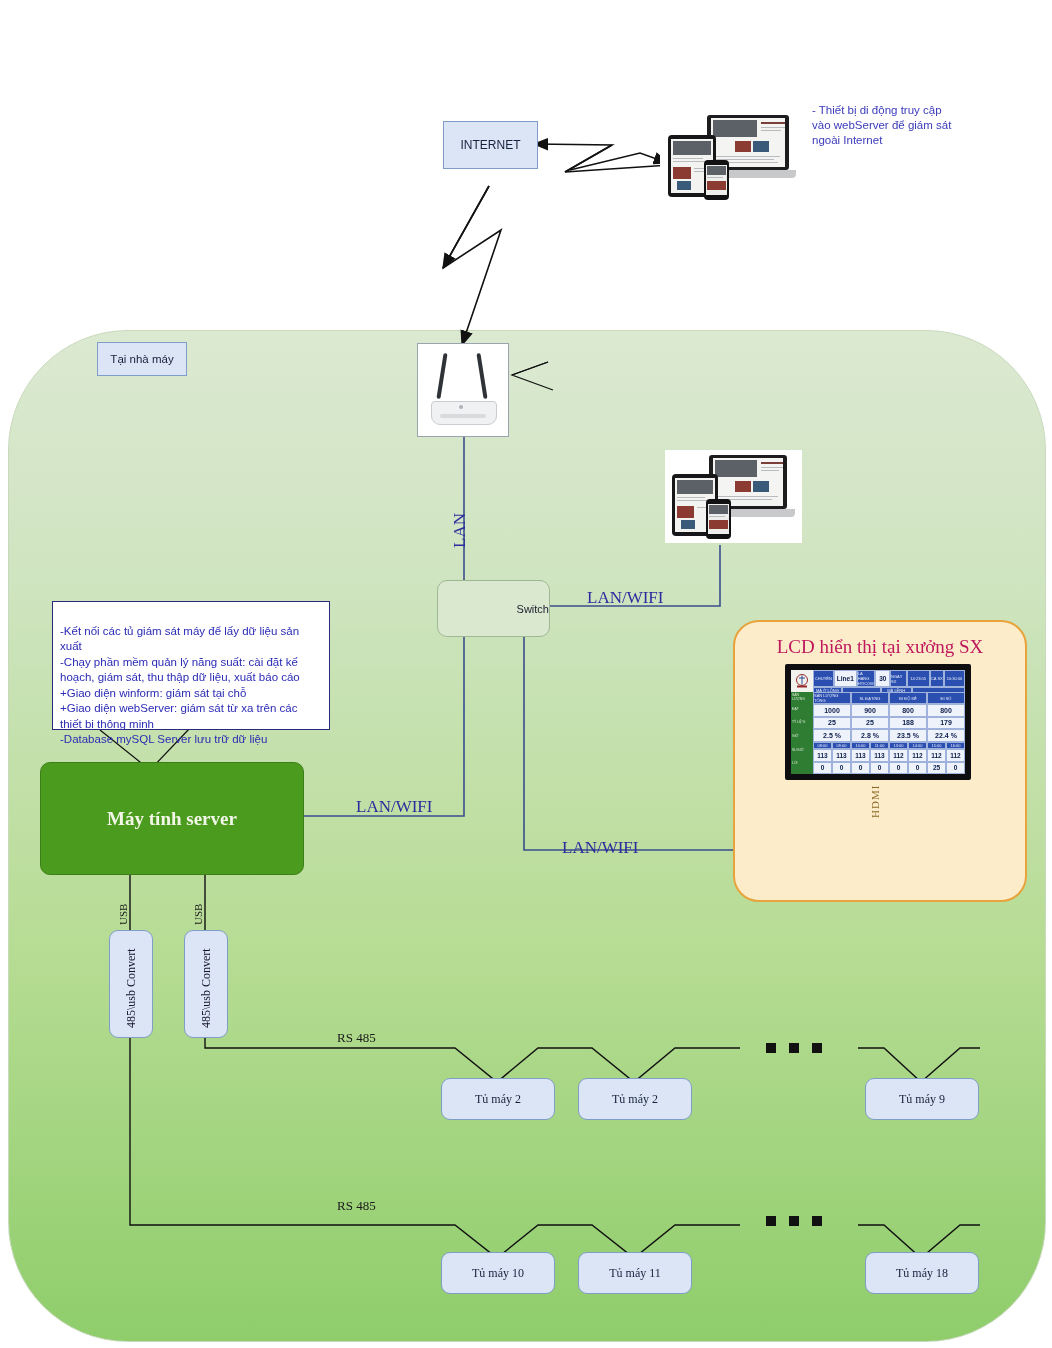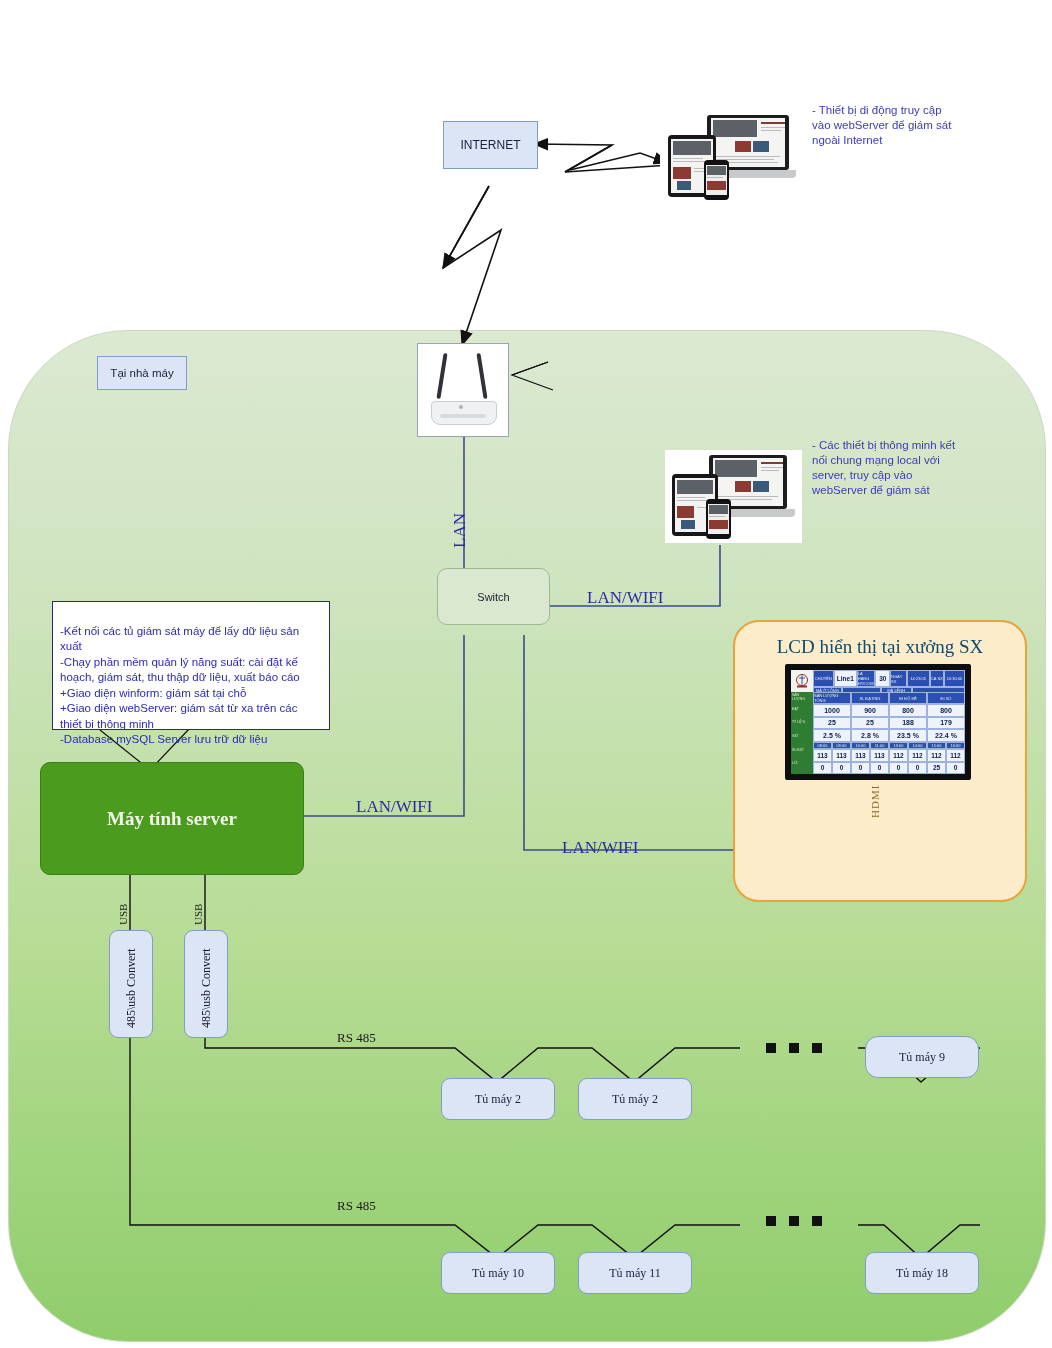--- a/index.html
+++ b/index.html
@@ -25,21 +25,21 @@
     border:1px solid #c9d9bd;
   }
 
   
   .lcdpanel{
     position:absolute;left:733px;top:620px;width:290px;height:278px;
     background:#fdecca;border:2px solid #e8a33d;border-radius:26px;
   }
   .lcdpanel-title{
     position:absolute;left:0;top:14px;width:290px;text-align:center;
-    font-family:"Liberation Serif", serif;font-size:19px;color:#0c4a6e;
+    font-family:"Liberation Serif", serif;font-size:19px;color:#be185d;
     white-space:nowrap;
   }
 
   
   .bluebox{
     position:absolute;background:#dbe5f5;border:1px solid #7f9dc6;
     display:flex;align-items:center;justify-content:center;text-align:center;
     color:#16213d;
   }
   .bluebox.sq{border-radius:0;}
@@ -234,21 +234,21 @@
         <div class="pg-line" style="left:1px;top:12px;width:16px;"></div>
         <div class="pg-img b" style="left:1px;top:16px;width:19px;height:9px;"></div>
       </div>
     </div>
   </div>
 
   <div class="plainnote" style="left:812px;top:103px;width:230px;">- Thiết bị di động truy cập
 vào webServer để giám sát
 ngoài Internet</div>
 
-  <div class="bluebox sq" style="left:97px;top:342px;width:88px;height:32px;font-size:11.5px;margin-top:14px;">
+  <div class="bluebox sq" style="left:97px;top:342px;width:88px;height:32px;font-size:11.5px;">
     <span>Tại nhà máy</span>
   </div>
 
   <div class="routerbox" style="left:417px;top:343px;width:90px;height:92px;">
     <div class="r-ant" style="left:22px;top:9px;width:4px;height:46px;transform:rotate(9deg);"></div>
     <div class="r-ant" style="left:62px;top:9px;width:4px;height:46px;transform:rotate(-9deg);"></div>
     <div class="r-body" style="left:13px;top:57px;width:64px;height:22px;"></div>
     <div class="r-slot" style="left:22px;top:70px;width:46px;height:4px;border-radius:2px;"></div>
     <div class="r-dot" style="left:41px;top:61px;width:4px;height:4px;"></div>
   </div>
@@ -282,26 +282,22 @@
     </div>
     <div class="dc-phone" style="left:41px;top:49px;width:25px;height:40px;">
       <div class="dc-phone-page" style="left:2px;top:5px;right:2px;bottom:5px;">
         <div class="pg-img" style="left:1px;top:1px;width:19px;height:9px;"></div>
         <div class="pg-line" style="left:1px;top:12px;width:16px;"></div>
         <div class="pg-img b" style="left:1px;top:16px;width:19px;height:9px;"></div>
       </div>
     </div>
   </div>
 
-  <div class="plainnote" style="left:812px;top:438px;width:236px;">- Các thiết bị thông minh kết
-nối chung mạng  local với
-server, truy cập vào
-webServer để giám sát</div>
-
-  <div class="switchbox" style="left:437px;top:568px;width:111px;height:55px;">
+
+  <div class="switchbox" style="left:437px;top:580px;width:111px;height:55px;justify-content:flex-end;">
     <span>Switch</span>
   </div>
 
   <div class="linklabel" style="left:587px;top:588px;">LAN/WIFI</div>
 
   <div class="lcdpanel">
     <div class="lcdpanel-title">LCD hiển thị tại xưởng SX</div>
   </div>
 
   <div class="lcdscreen" style="left:785px;top:664px;width:186px;height:116px;">
@@ -450,21 +446,21 @@
       <i></i>
       <i></i>
   </div>
 
   <div class="bluebox rnd" style="left:441px;top:1078px;width:112px;height:40px;font-family:'Liberation Serif',serif;font-size:12px;">
     <span>Tủ máy 2</span>
   </div>
   <div class="bluebox rnd" style="left:578px;top:1078px;width:112px;height:40px;font-family:'Liberation Serif',serif;font-size:12px;">
     <span>Tủ máy 2</span>
   </div>
-  <div class="bluebox rnd" style="left:865px;top:1036px;width:112px;height:40px;font-family:'Liberation Serif',serif;font-size:12px;border-radius:13px;">
+  <div class="bluebox rnd" style="left:865px;top:1078px;width:112px;height:40px;font-family:'Liberation Serif',serif;font-size:12px;">
     <span>Tủ máy 9</span>
   </div>
 
   <div class="bluebox rnd" style="left:441px;top:1252px;width:112px;height:40px;font-family:Liberation Serif, serif;font-size:12px;">
     <span>Tủ máy 10</span>
   </div>
   <div class="bluebox rnd" style="left:578px;top:1252px;width:112px;height:40px;font-family:'Liberation Serif',serif;font-size:12px;">
     <span>Tủ máy 11</span>
   </div>
   <div class="bluebox rnd" style="left:865px;top:1252px;width:112px;height:40px;font-family:'Liberation Serif',serif;font-size:12px;">

